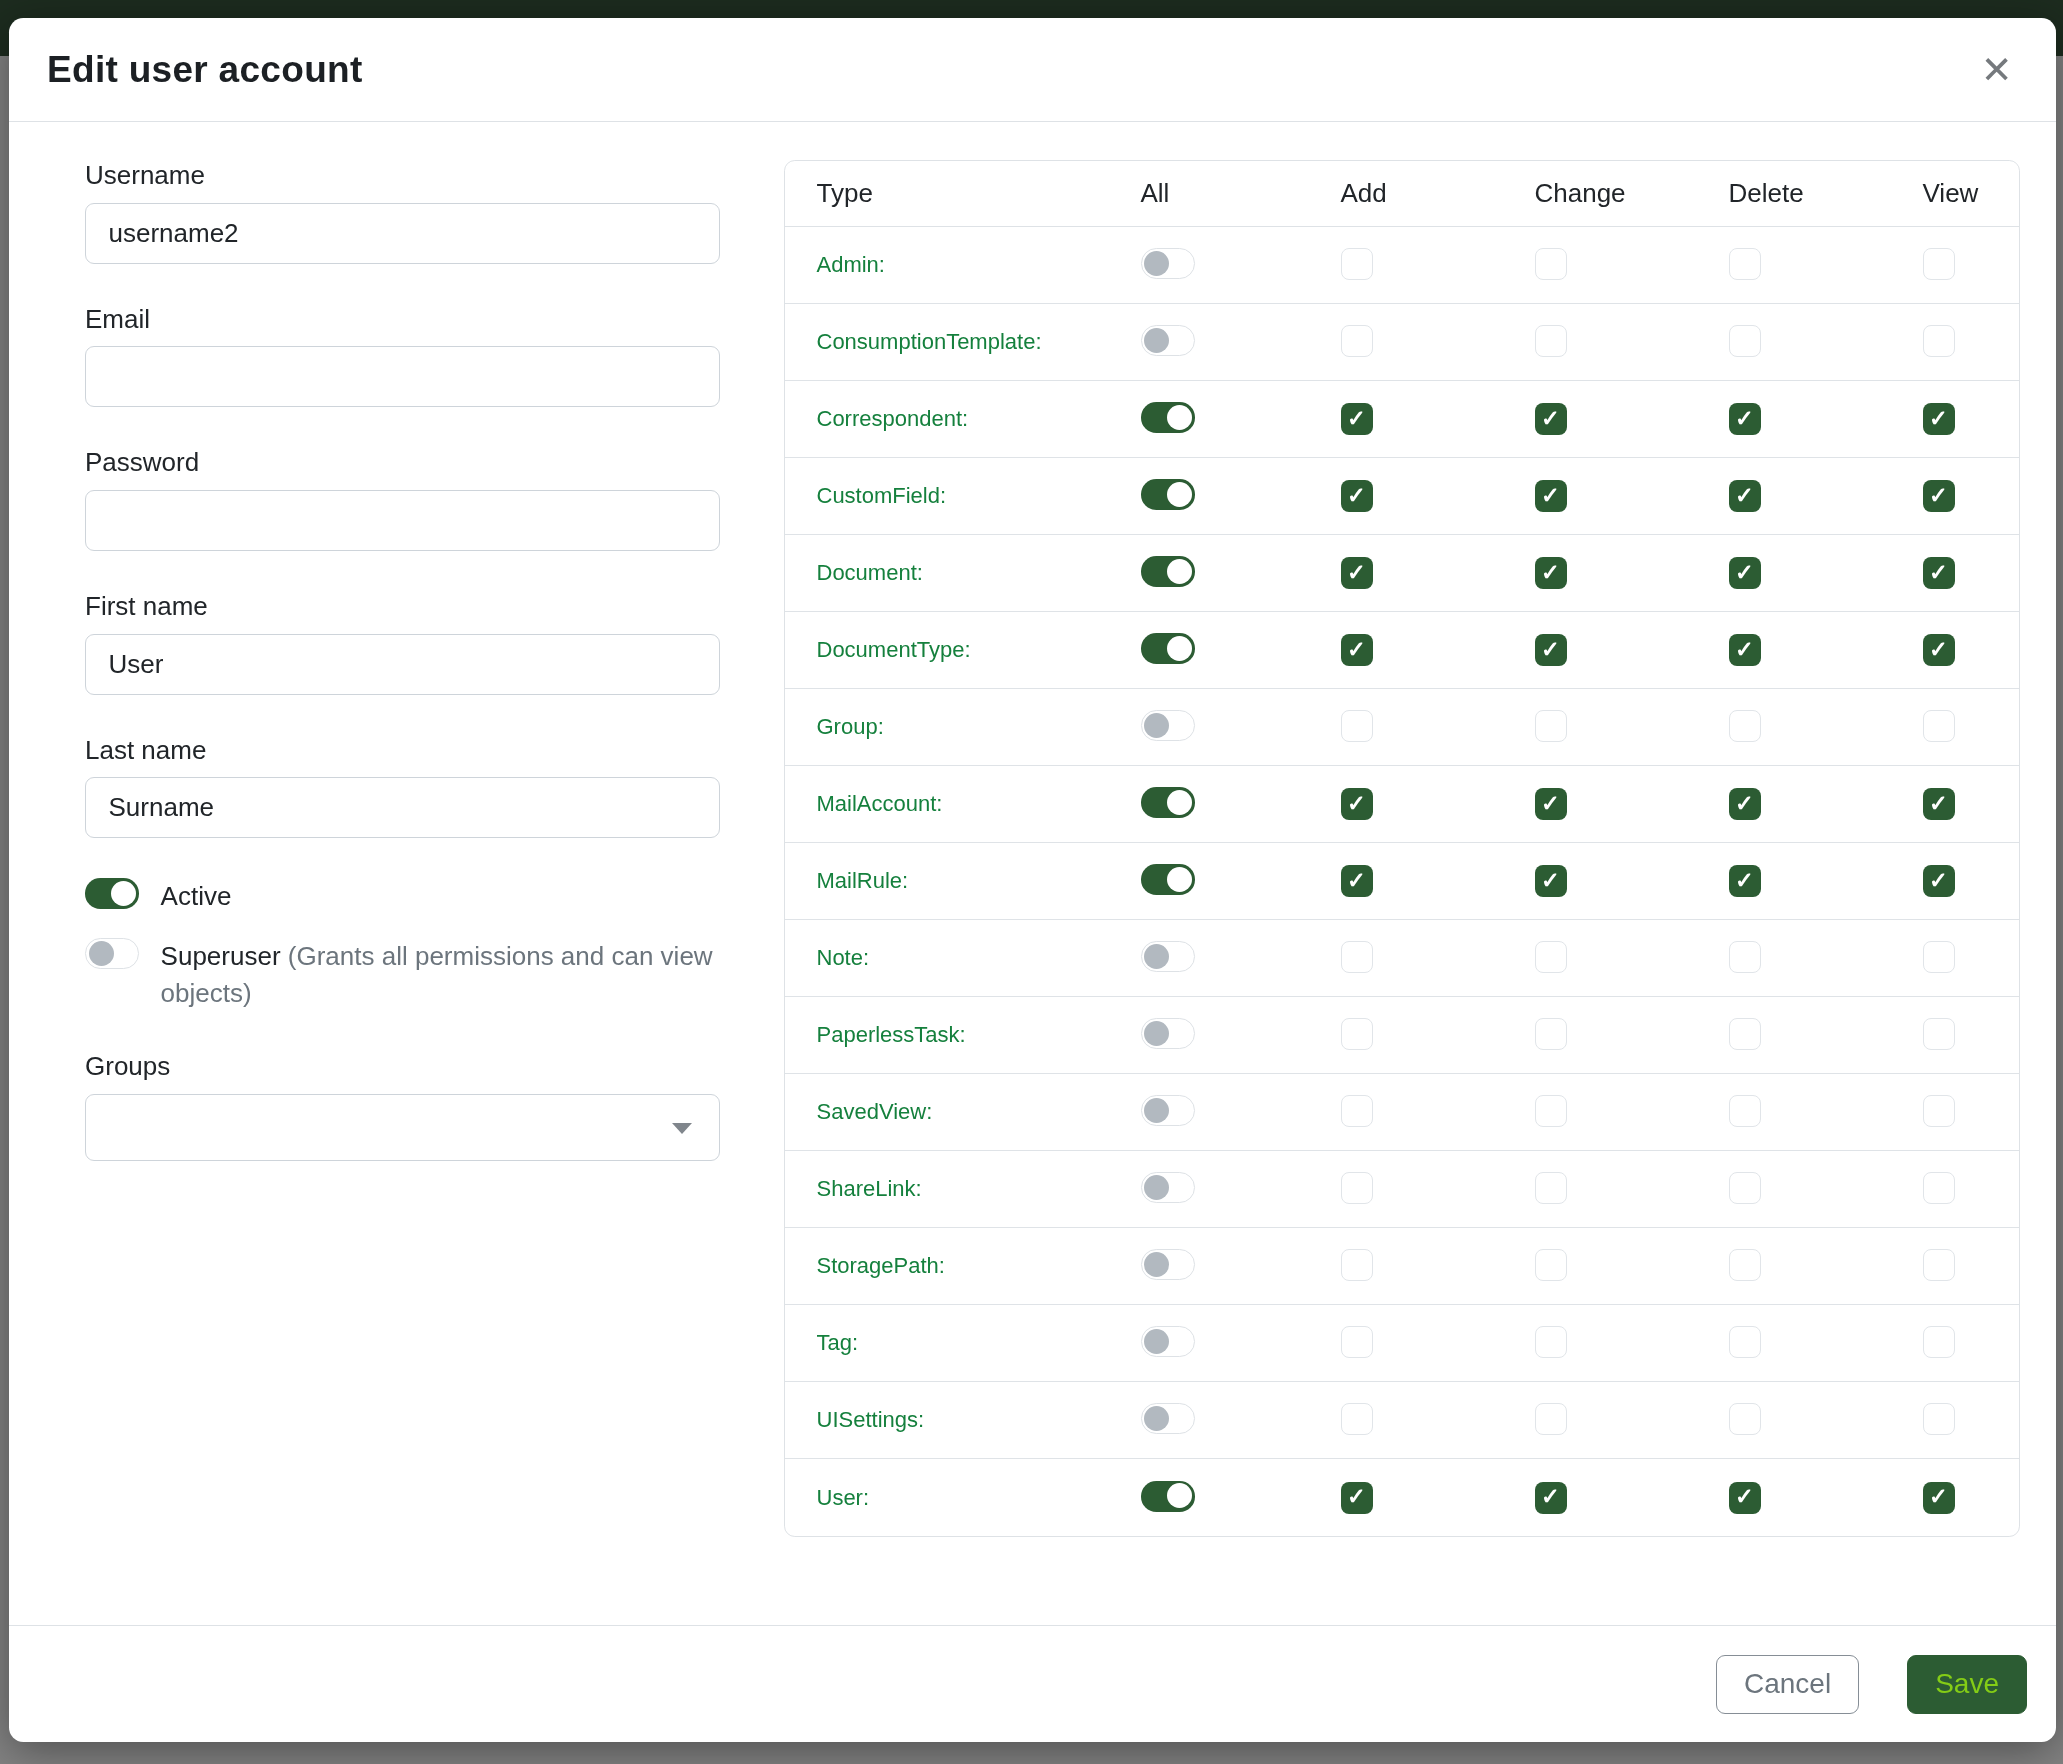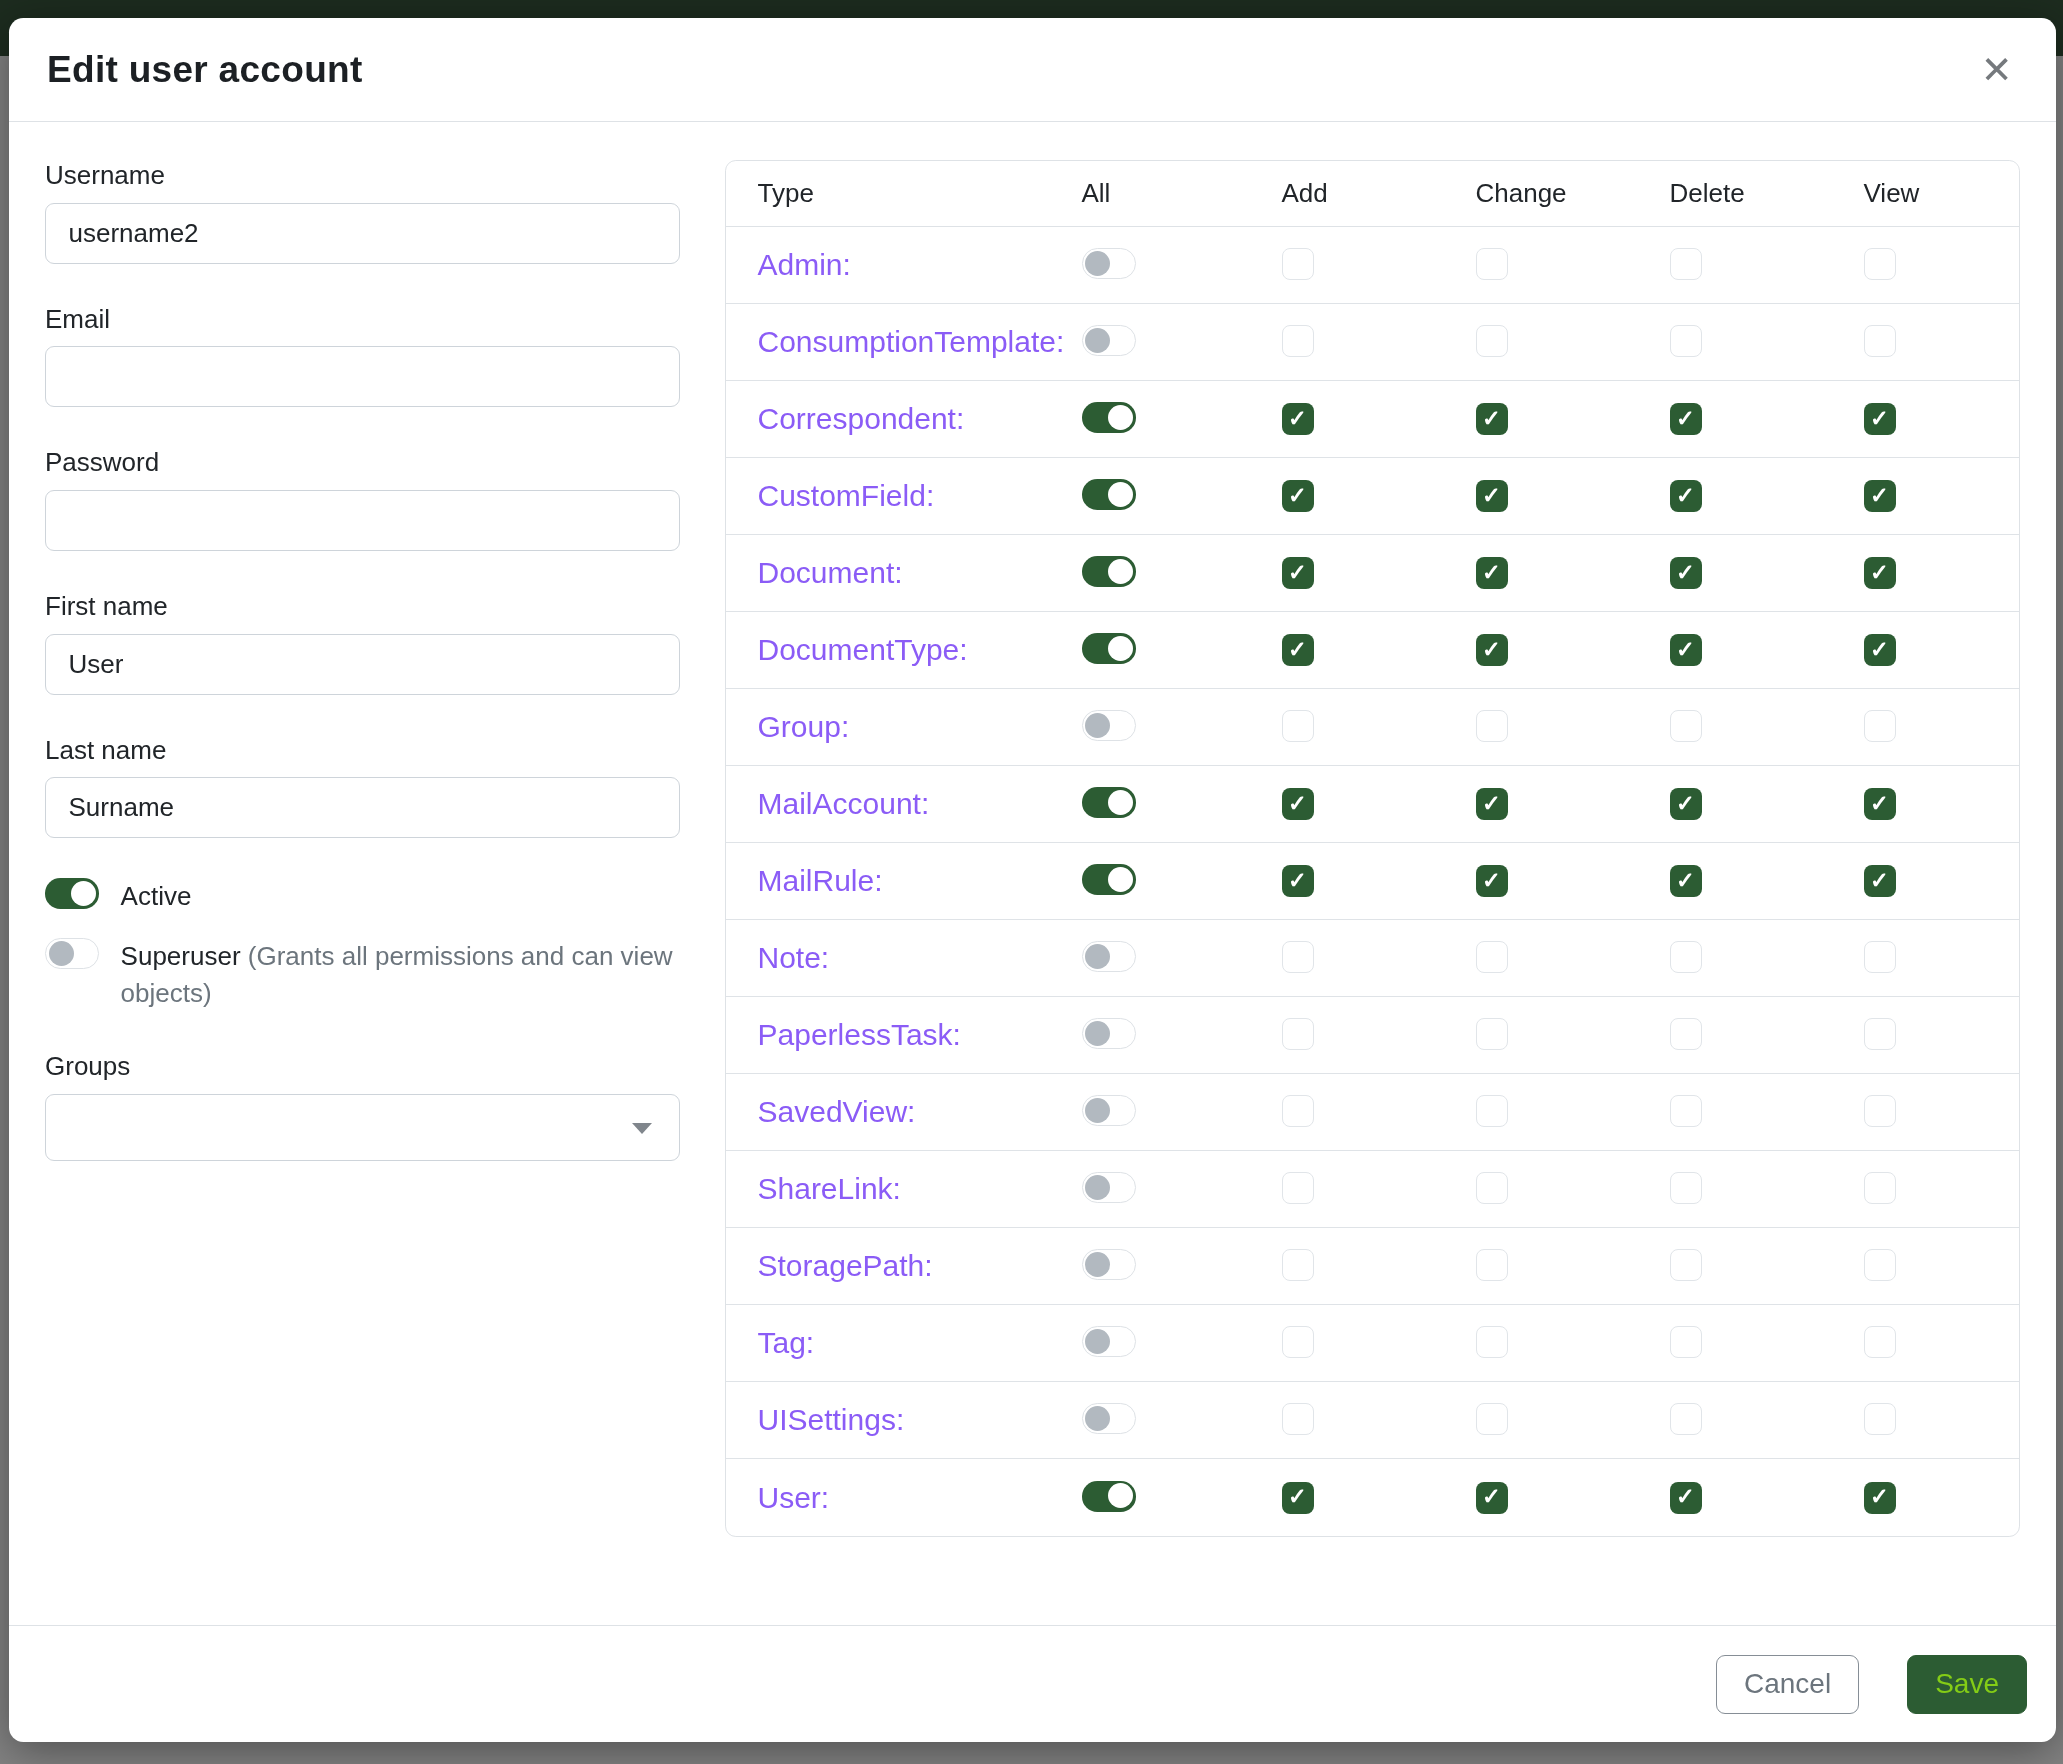--- a/index.html
+++ b/index.html
@@ -25,21 +25,21 @@
     flex:0 0 104px;
     display:flex; align-items:center; justify-content:space-between;
     padding:0 38px; border-bottom:0.9px solid #dee2e6;
   }
   .modal-title { font-size:37px; font-weight:700; color:#1c2024; letter-spacing:0.3px; }
   .close-x {
     font-size:38px; line-height:1; color:#75797d; font-weight:400;
     cursor:pointer; padding:3.6px 5.4px; user-select:none;
   }
   .modal-body {
-    flex:1 1 auto; display:flex; padding:38px 36px 0 36px; gap:45px;
+    flex:1 1 auto; display:flex; padding:38px 36px 0 36px; gap:64px;margin-left:40px;
   }
   .left-col { flex:0 0 635px; width:635px; }
   .right-col { flex:1 1 auto; }
 
   .field { margin-bottom:40px; }
   .field-label { display:block; font-size:26px; color:#212529; margin-bottom:11.7px; }
   .text-input {
     width:100%; height:61px; border:0.9px solid #ced4da; border-radius:9px;
     font-size:26px; font-family:inherit; color:#212529; padding:0 22.5px;
     background:#fff; outline:none;
@@ -95,21 +95,21 @@
     grid-template-columns:324px 200px 194px 194px 194px 1fr;
     align-items:center;
     padding-left:31.5px;
   }
   .perm-head {
     height:66px; font-size:26px; color:#212529;
     border-bottom:0.9px solid #dee2e6;
   }
   .perm-row { height:77px; border-bottom:0.9px solid #dfe3e7; }
   .perm-row:last-child { border-bottom:none; }
-  .perm-row-label { font-size:30px; color:#8b5cf6; }
+  .perm-row-label { font-size:22px; color:#15803d; }
 
   .modal-footer {
     flex:0 0 117px;
     border-top:0.9px solid #dee2e6;
     display:flex; align-items:center; justify-content:flex-end; gap:4px;
     padding:0 29px;
   }
   .btn {
     height:59px; border-radius:9px; font-size:28px; font-family:inherit;
     padding:0 27px; cursor:pointer;

